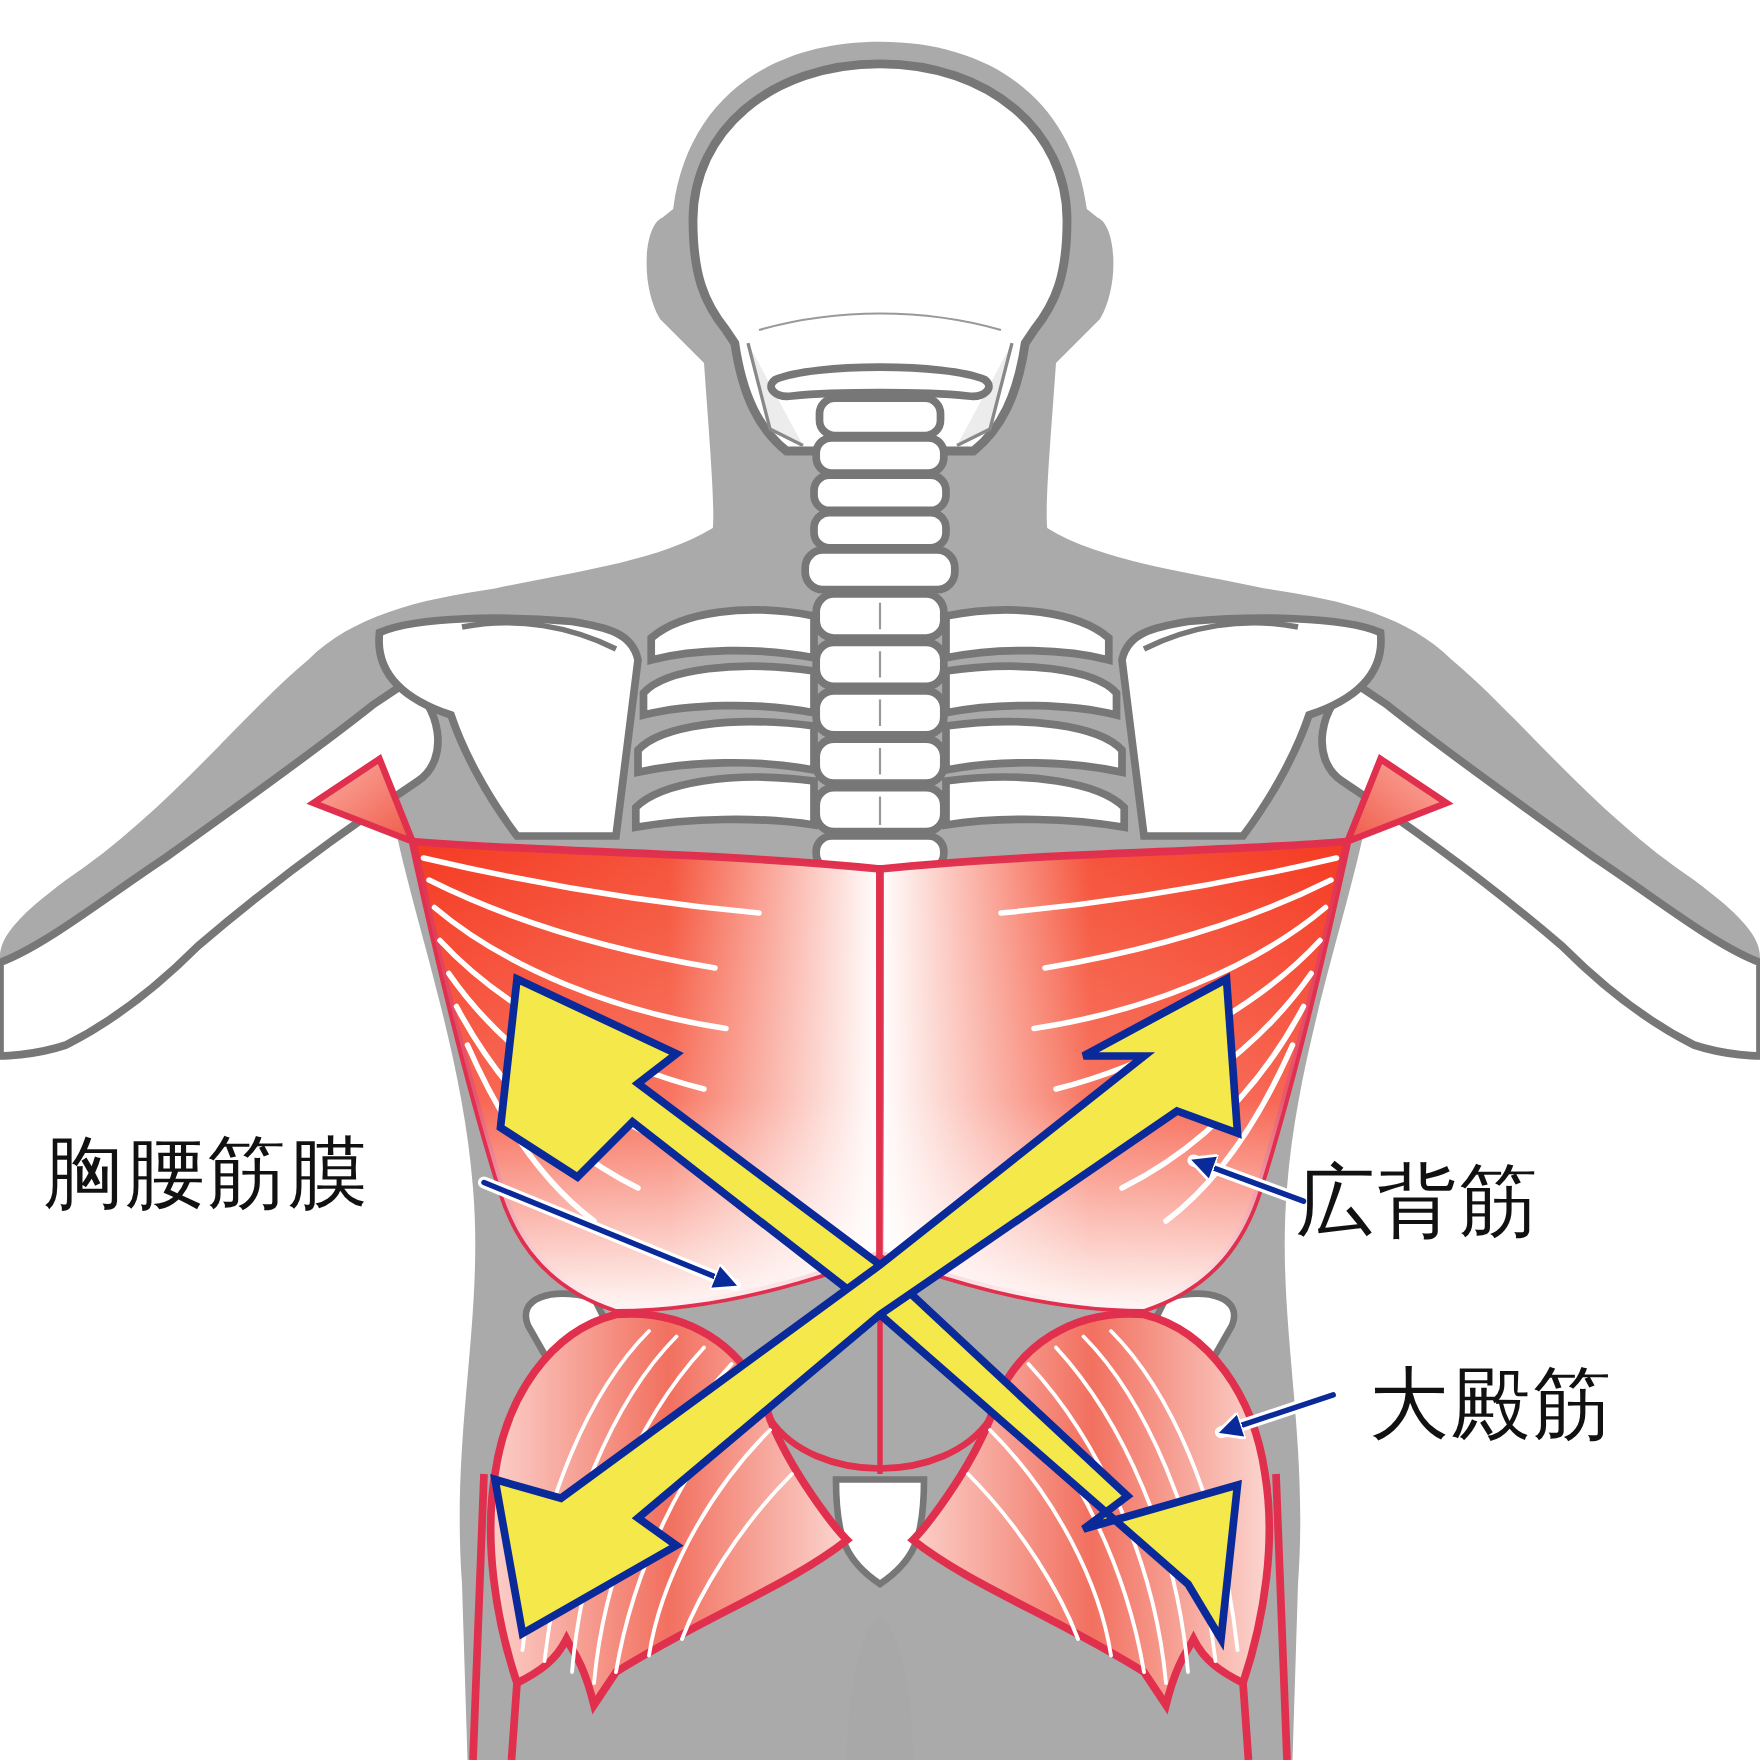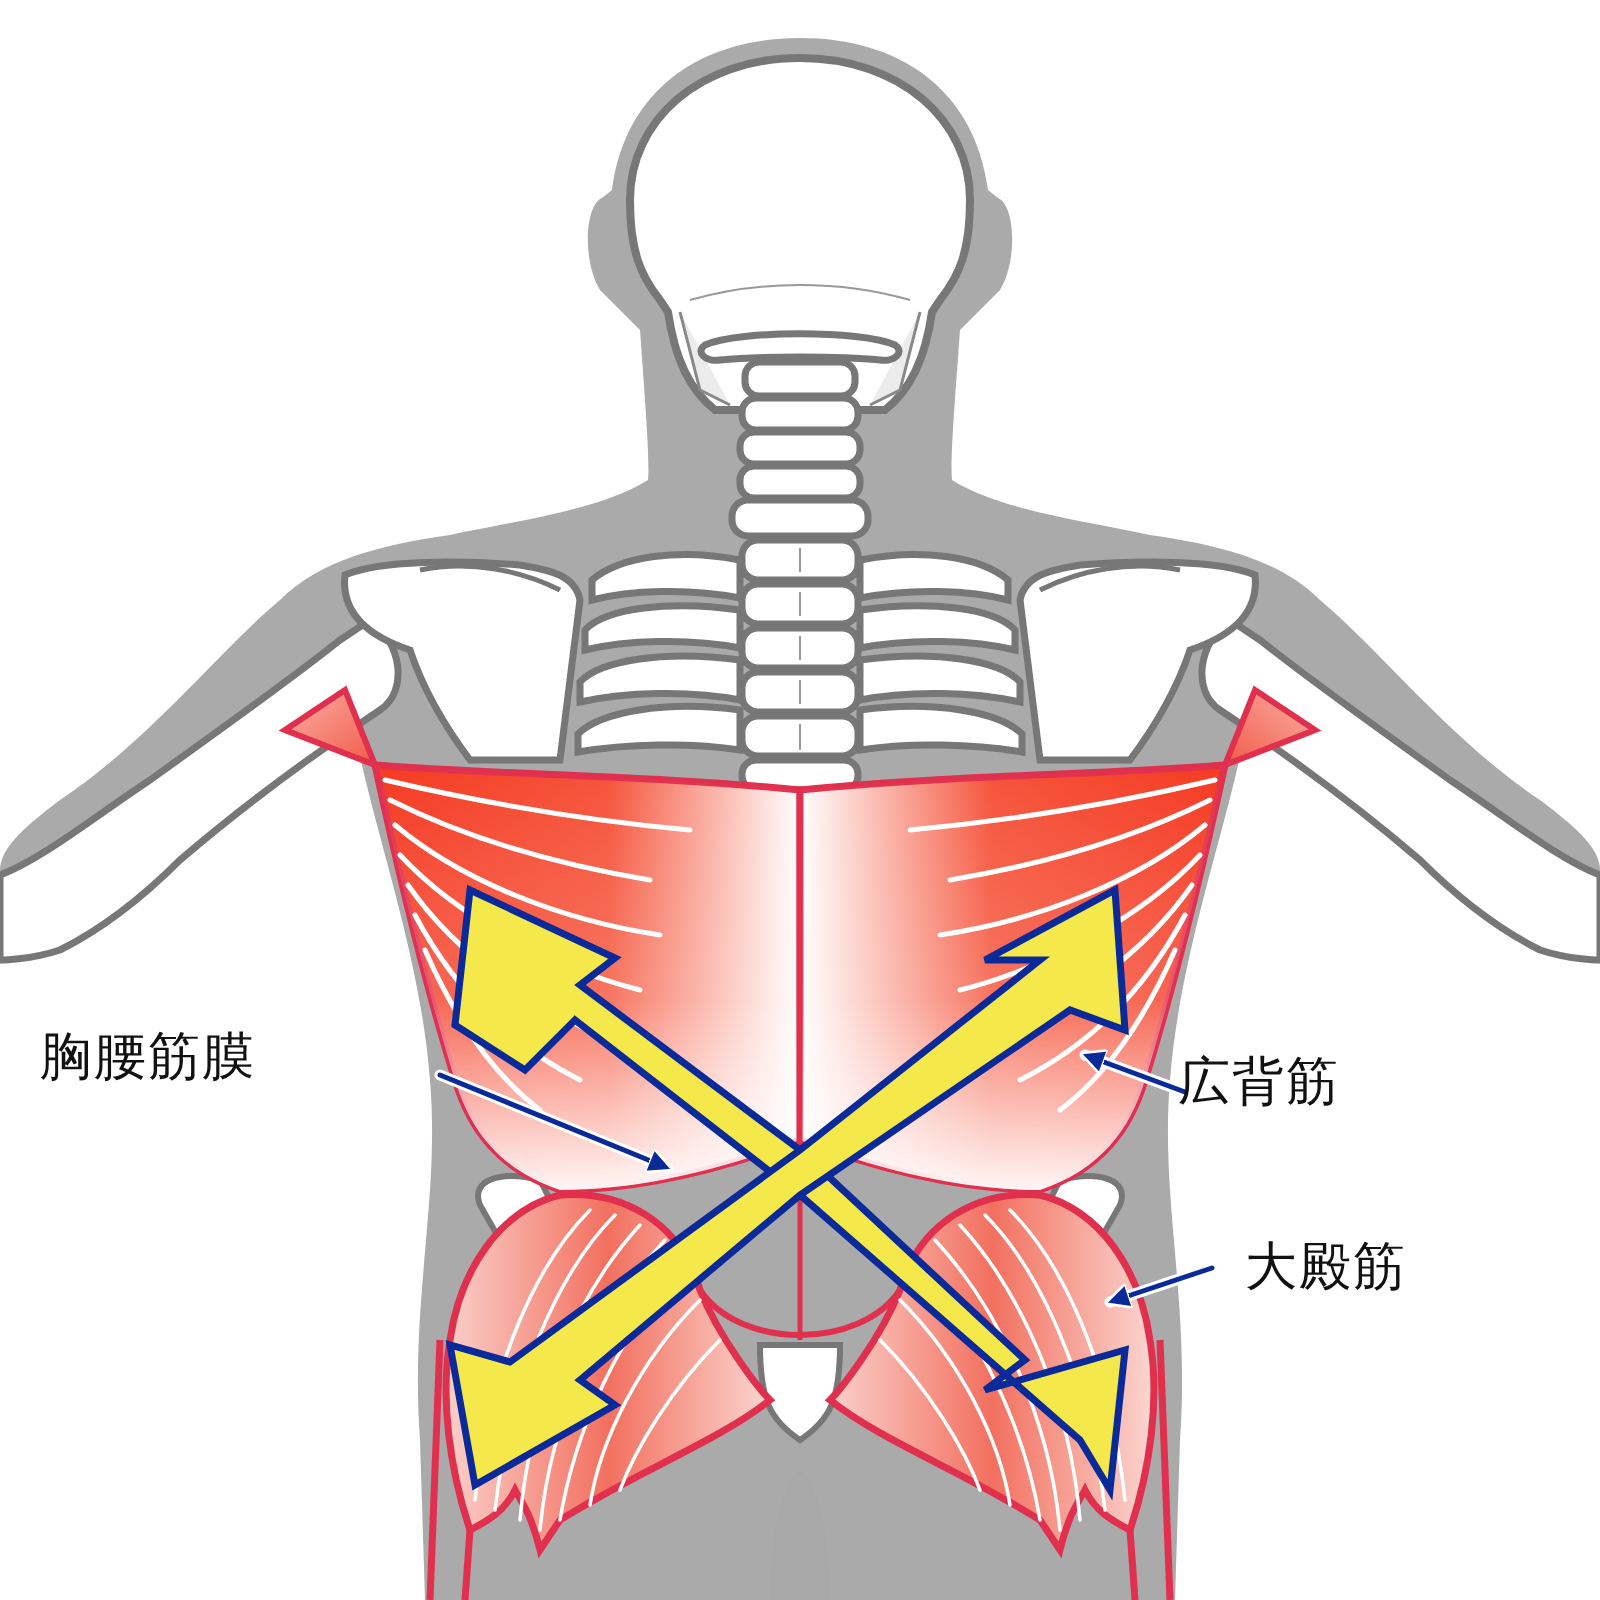--- a/index.html
+++ b/index.html
@@ -1,19 +1,19 @@
 <!DOCTYPE html>
 <html><head>
 <meta charset="utf-8">
 <style>
   html, body { margin: 0; padding: 0; background: #ffffff; }
   body { width: 1600px; height: 1600px; overflow: hidden; position: relative;
          font-family: "DejaVu Sans", "Liberation Sans", sans-serif; }
   #stage { position: absolute; left: 0; top: 0; width: 1600px; height: 1600px; }
-  .label { position: absolute; color: #111111; font-size: 52px; line-height: 1;
+  .label { position: absolute; color: #111111; font-size: 72px; line-height: 1;
            letter-spacing: 2px; white-space: nowrap; font-weight: 500; }
   #label-fascia { left: 40px; top: 1030px; }
   #label-lat { left: 1178px; top: 1055px; }
   #label-glute { left: 1245px; top: 1240px; text-align: right; }
 </style>
 </head>
 <body>
 
 <div id="stage">
 <svg width="1600" height="1600" viewBox="0 0 1600 1600" xmlns="http://www.w3.org/2000/svg">

